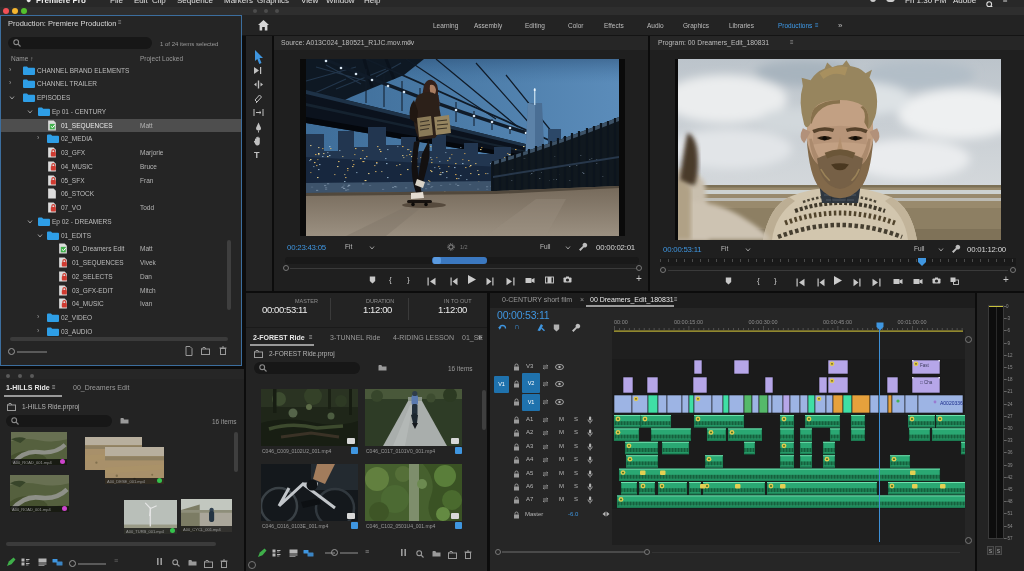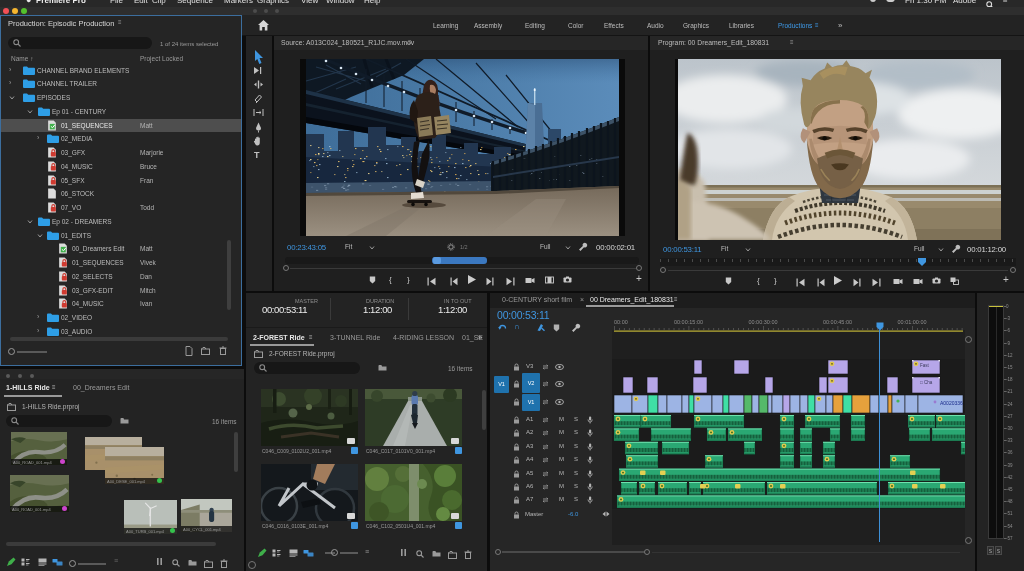--- a/index.html
+++ b/index.html
@@ -47,21 +47,21 @@
     <div class="abs " style="left:525px;top:22px;font-size:6.5px;color:#bdbdbd;font-weight:400;white-space:nowrap;">Editing</div>
     <div class="abs " style="left:568px;top:22px;font-size:6.5px;color:#bdbdbd;font-weight:400;white-space:nowrap;">Color</div>
     <div class="abs " style="left:604px;top:22px;font-size:6.5px;color:#bdbdbd;font-weight:400;white-space:nowrap;">Effects</div>
     <div class="abs " style="left:647px;top:22px;font-size:6.5px;color:#bdbdbd;font-weight:400;white-space:nowrap;">Audio</div>
     <div class="abs " style="left:683px;top:22px;font-size:6.5px;color:#bdbdbd;font-weight:400;white-space:nowrap;">Graphics</div>
     <div class="abs " style="left:729px;top:22px;font-size:6.5px;color:#bdbdbd;font-weight:400;white-space:nowrap;">Libraries</div>
     <div class="abs " style="left:778px;top:22px;font-size:6.5px;color:#3f9bea;font-weight:400;white-space:nowrap;">Productions</div>
     <div class="abs " style="left:815px;top:22px;font-size:6px;color:#3f9bea;font-weight:400;white-space:nowrap;">≡</div>
     <div class="abs " style="left:838px;top:21px;font-size:8px;color:#bdbdbd;font-weight:400;white-space:nowrap;">»</div>
     <div class="abs " style="left:0px;top:15px;width:242px;height:351px;background:#252525;border:1px solid #3c6e9e"></div>
-    <div class="abs " style="left:8px;top:19px;font-size:7.5px;color:#d8d8d8;font-weight:400;white-space:nowrap;">Production: Episodic Production</div>
+    <div class="abs " style="left:8px;top:19px;font-size:7.5px;color:#d8d8d8;font-weight:400;white-space:nowrap;">Production: Premiere Production</div>
     <div class="abs " style="left:118px;top:19px;font-size:6px;color:#9a9a9a;font-weight:400;white-space:nowrap;">≡</div>
     <div class="abs " style="left:8px;top:37px;width:144px;height:12px;background:#171717;border-radius:6px"></div>
     <svg class="abs" style="left:13px;top:39px" width="8" height="8" viewBox="0 0 8 8">
       <circle cx="3.2" cy="3.2" r="2.4" fill="none" stroke="#8a8a8a" stroke-width="1.1"></circle>
       <line x1="5" y1="5" x2="7.5" y2="7.5" stroke="#8a8a8a" stroke-width="1.1"></line>
     </svg>
     <div class="abs " style="left:160px;top:41px;font-size:6px;color:#9a9a9a;font-weight:400;white-space:nowrap;">1 of 24 items selected</div>
     <div class="abs " style="left:11px;top:55px;font-size:6.5px;color:#9a9a9a;font-weight:400;white-space:nowrap;">Name ↑</div>
     <div class="abs " style="left:140px;top:55px;font-size:6.5px;color:#9a9a9a;font-weight:400;white-space:nowrap;">Project Locked</div>
     <div class="abs" style="left:1px;top:63px;width:240px;height:274px;overflow:hidden">

